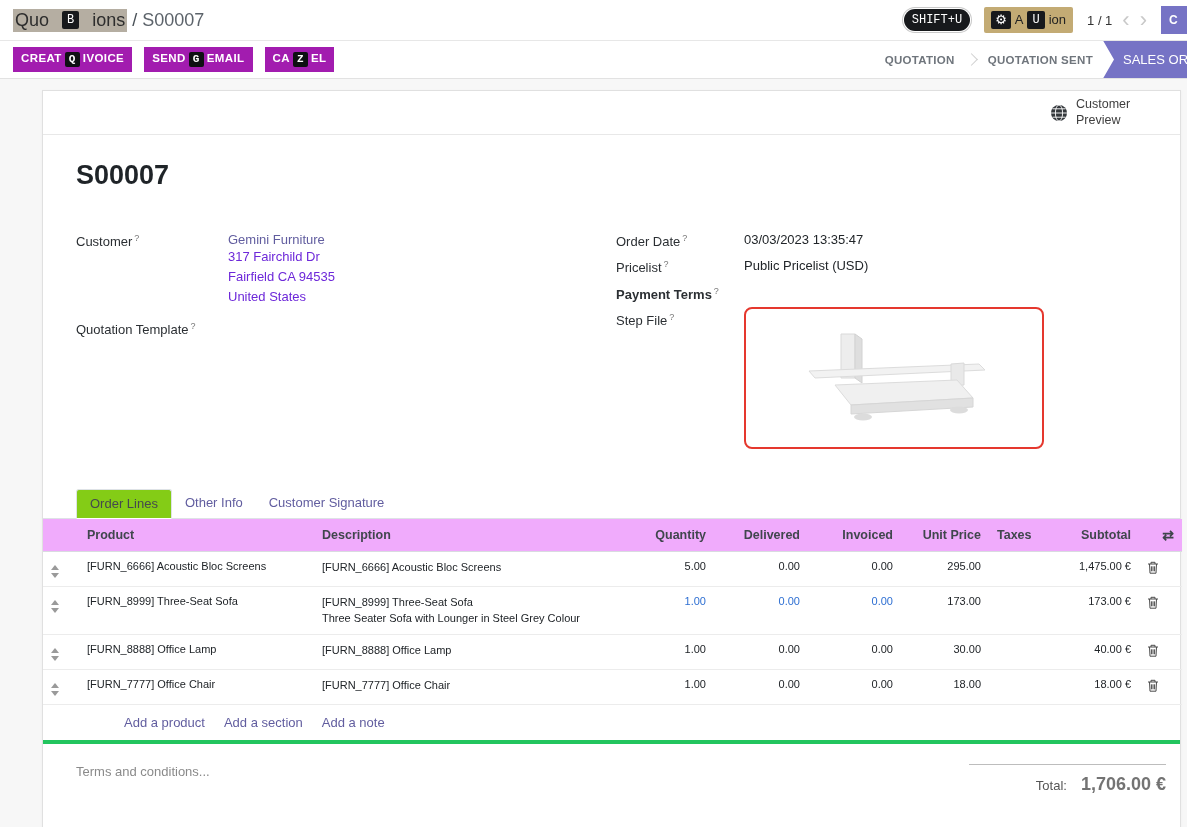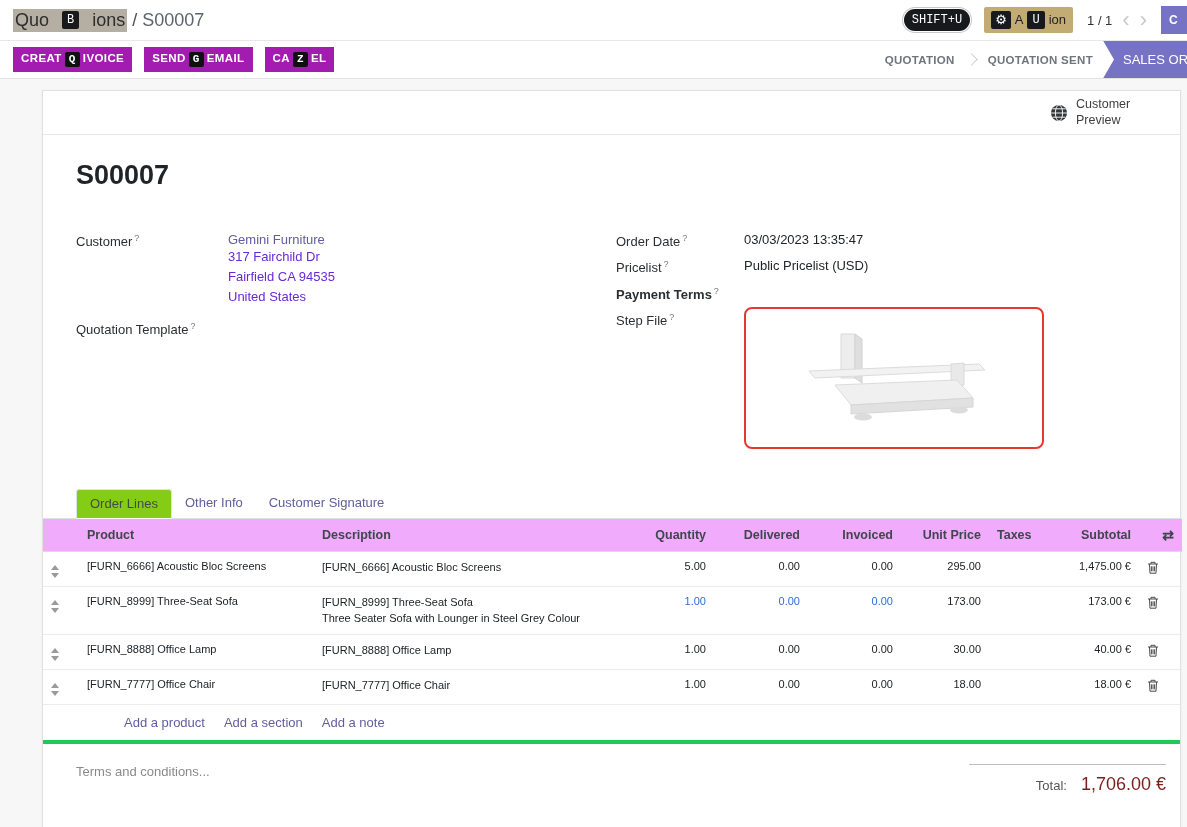--- a/index.html
+++ b/index.html
@@ -135,21 +135,21 @@
   .trash-btn { cursor: pointer; display: inline-block; margin-top: 1px; }
   .opt-icon { color: #3e444b; font-size: 14px; cursor: pointer; float: right; }
 
   .add-links { display: flex; gap: 19px; padding: 10px 0 10px 81px; border-bottom: 4px solid #22c55e; }
   .add-links .link { font-size: 13px; }
 
   .foot { display: flex; justify-content: space-between; padding: 20px 14px 0 33px; }
   .terms { color: #8a8a8a; }
   .totals { width: 197px; border-top: 1px solid #bdbdbd; padding-top: 9px; display: flex; justify-content: flex-end; align-items: baseline; gap: 14px; }
   .total-label { color: #555; font-size: 13px; }
-  .total-value { font-size: 18px; font-weight: normal; color: #7f1d1d; }
+  .total-value { font-size: 18px; font-weight: bold; color: #737373; }
 </style>
 </head>
 <body>
 
 <div class="topbar">
   <div class="breadcrumb">
     <span class="bc-hl">
       <span>Quo</span>
       <span class="hotkey">B</span>
       <span>ions</span>

